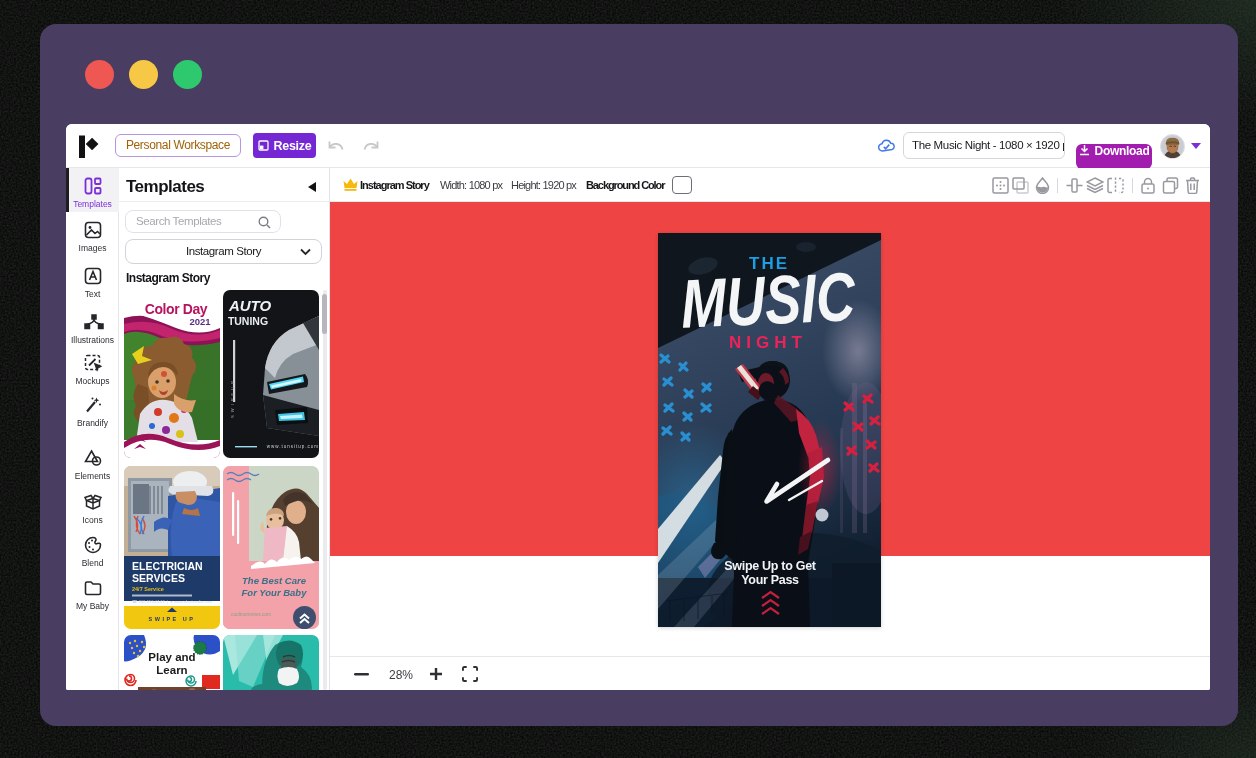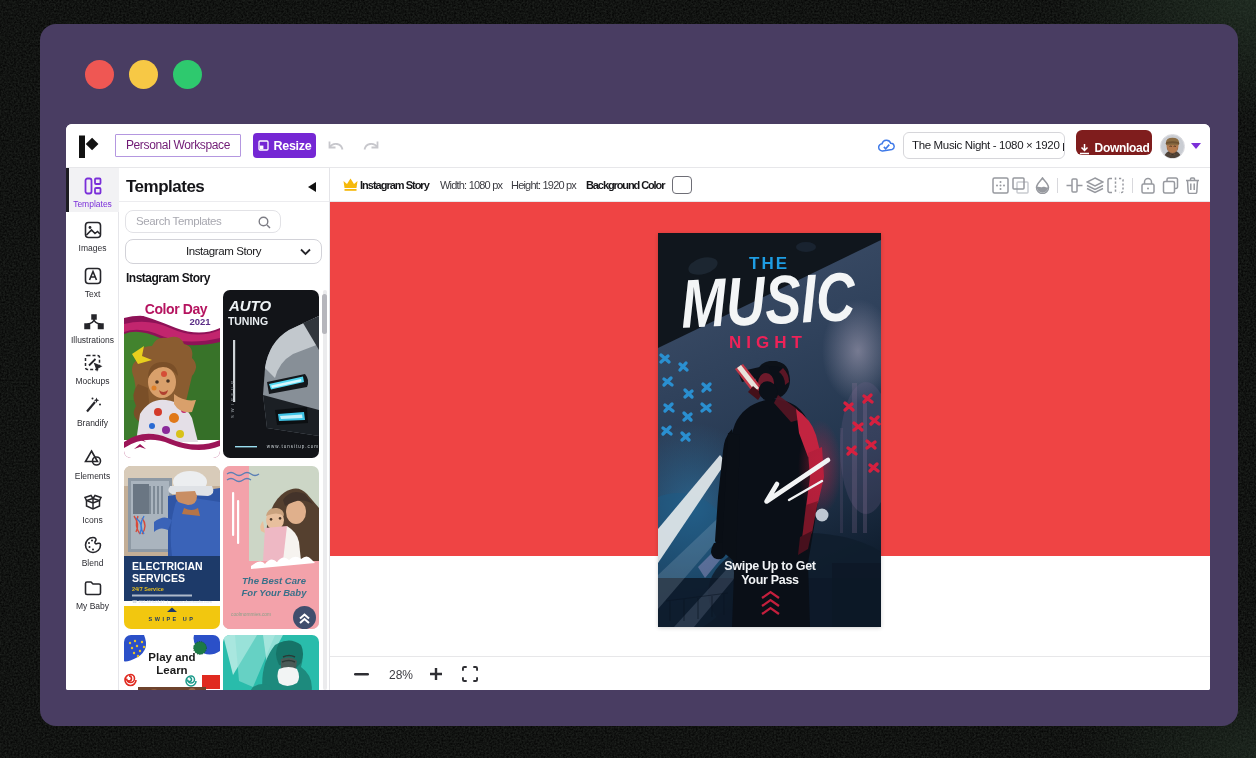--- a/index.html
+++ b/index.html
@@ -5,26 +5,26 @@
 * { margin:0; padding:0; box-sizing:border-box; }
 html,body { width:1256px; height:758px; background:#000; font-family:"Liberation Sans", sans-serif; overflow:hidden; }
 .stage { position:relative; width:1256px; height:758px; }
 .frame { position:absolute; left:40px; top:24px; width:1198px; height:702px; background:#493d62; border-radius:16px; }
 .dot { position:absolute; top:60px; width:29px; height:29px; border-radius:50%; }
 .app { position:absolute; left:66px; top:124px; width:1144px; height:566px; background:#fff; border-radius:6px 6px 2px 2px; overflow:hidden; }
 
 
 .topbar { position:absolute; left:0; top:0; width:1144px; height:44px; background:#fff; border-bottom:1px solid #e7e7ea; }
 .logo { position:absolute; left:13px; top:11px; width:34px; height:23px; }
-.btn-pw { position:absolute; left:49px; top:10px; width:126px; height:23px; border:1px solid #b497e0; border-radius:1px; color:#701a75; font-size:12px; letter-spacing:-0.35px; text-align:center; line-height:21px; background:#fff; }
+.btn-pw { position:absolute; left:49px; top:10px; width:126px; height:23px; border:1px solid #b497e0; border-radius:6px; color:#a16207; font-size:12px; letter-spacing:-0.35px; text-align:center; line-height:21px; background:#fff; }
 .btn-resize { position:absolute; left:187px; top:9px; width:63px; height:25px; background:#7527d4; border-radius:4px; color:#fff; font-size:12.5px; letter-spacing:-0.3px; font-weight:bold; display:flex; align-items:center; justify-content:center; gap:5px; }
 .undo { position:absolute; top:14px; width:16px; height:14px; }
 .cloud { position:absolute; left:812px; top:15px; width:18px; height:14px; }
 .namebox { position:absolute; left:837px; top:8px; width:162px; height:27px; border:1px solid #d6d6da; border-radius:6px; font-size:11.5px; letter-spacing:-0.35px; color:#1b1b1f; line-height:25px; padding-left:8px; white-space:nowrap; overflow:hidden; }
-.btn-dl { position:absolute; left:1010px; top:6px; width:76px; height:25px; background:#7f1d1d; border-radius:6px; color:#fff; font-size:12px; letter-spacing:-0.3px; font-weight:bold; display:flex; align-items:flex-end; justify-content:center; gap:5px; }
+.btn-dl { position:absolute; left:1010px; top:20px; width:76px; height:25px; background:#a21caf; border-radius:6px; color:#fff; font-size:12px; letter-spacing:-0.3px; font-weight:bold; display:flex; align-items:flex-start; justify-content:center; gap:5px; }
 .avatar { position:absolute; left:1094px; top:10px; width:25px; height:25px; border-radius:50%; border:1px solid #d9d9de; overflow:hidden; }
 .caret { position:absolute; left:1125px; top:19px; width:0; height:0; border-left:5.5px solid transparent; border-right:5.5px solid transparent; border-top:6px solid #7b2fd8; }
 
 
 .sidebar { position:absolute; left:0; top:44px; width:53px; height:522px; background:#fff; border-right:1px solid #e6e6ea; }
 .sitem { position:absolute; left:0; width:53px; height:44px; text-align:center; }
 .sitem .lbl { position:absolute; top:31px; width:100%; font-size:8.5px; color:#2d2d33; }
 .sitem svg { position:absolute; top:8px; left:16.5px; }
 .sitem.active { background:#f2f2f4; height:44px; }
 .sitem.active::before { content:""; position:absolute; left:0; top:0; width:3px; height:44px; background:#1c1c21; }

